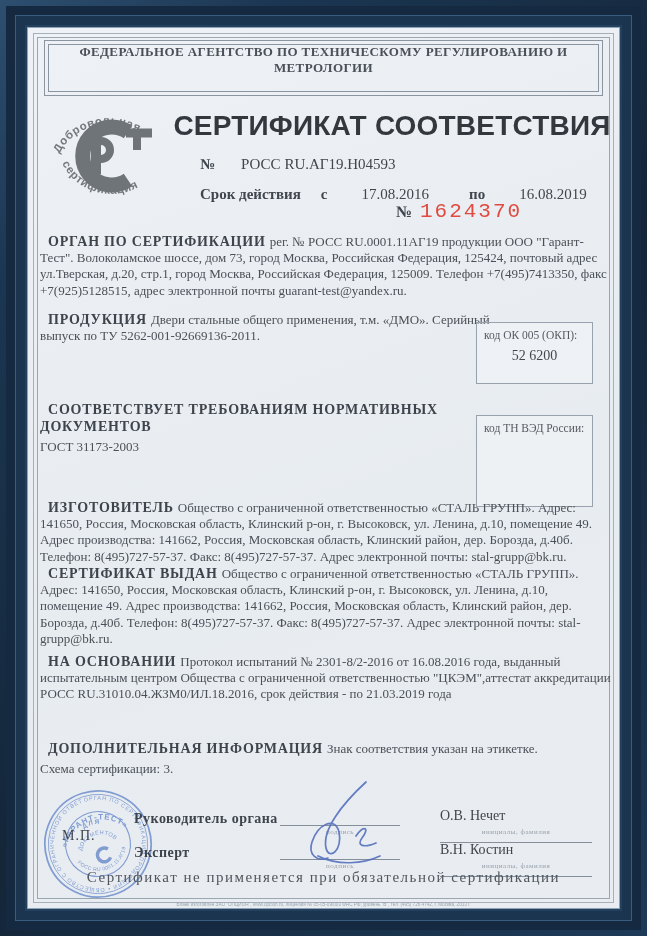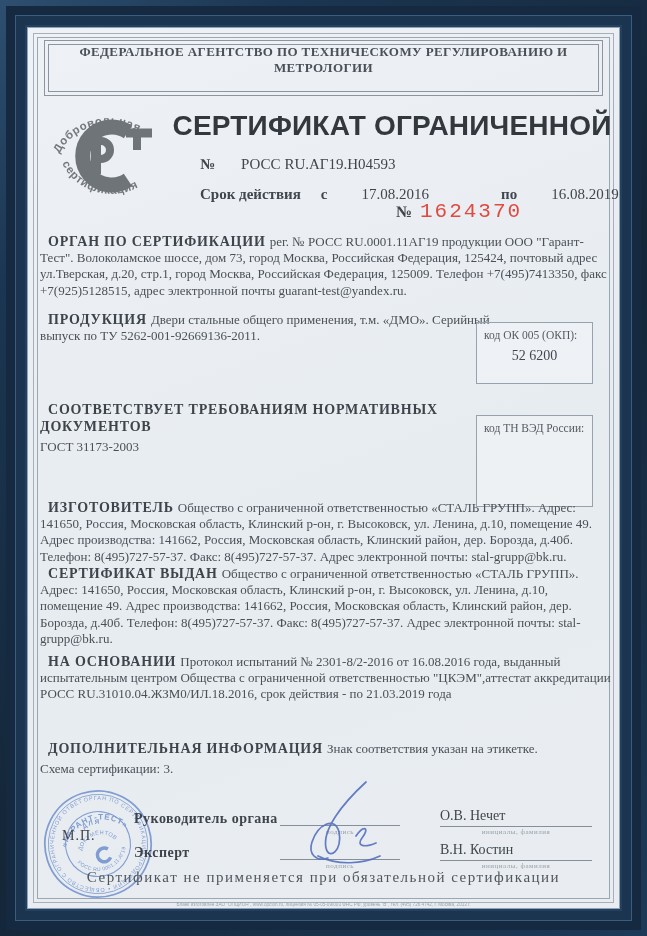--- a/index.html
+++ b/index.html
@@ -22,21 +22,21 @@
 
   .logo{position:absolute;left:18px;top:72px;width:128px;height:110px;}
   .title{position:absolute;left:140px;top:82px;width:448px;text-align:center;
     font-family:"Liberation Sans",sans-serif;font-size:28px;font-weight:bold;letter-spacing:0.2px;color:#33383e;}
 
   .cert-no-row{position:absolute;left:172px;top:128px;font-size:15px;color:#40464d;}
   .cert-no-row .no-label{font-weight:600;margin-right:26px;}
   .validity-row{position:absolute;left:172px;top:158px;font-size:15px;color:#40464d;font-weight:600;}
   .validity-row .sp1{margin-left:20px;}
   .validity-row .dt{margin-left:34px;font-weight:normal;}
-  .validity-row .sp2{margin-left:72px;}
+  .validity-row .sp2{margin-left:40px;}
   .blank-no{position:absolute;left:300px;top:172px;width:262px;text-align:center;}
   .blank-no .bn-label{font-size:16px;font-weight:600;color:#40464d;margin-right:8px;}
   .blank-no .bn-value{font-family:"Liberation Mono",monospace;font-size:21px;letter-spacing:2px;color:#e04a40;}
 
   .sec{position:absolute;margin:0;font-size:13px;line-height:1.24;text-indent:8px;color:#4a5057;}
   .sec b{font-size:14px;letter-spacing:0.8px;color:#3e444b;margin-right:4px;}
   .organ{left:12px;top:205px;width:568px;}
   .production{left:12px;top:283px;width:452px;}
   .conforms{left:12px;top:373px;width:470px;}
   .conforms .gost{text-indent:0;margin-top:3px;font-size:13px;}
@@ -58,21 +58,21 @@
   .sig-role{position:absolute;font-size:14px;font-weight:bold;color:#3e444b;letter-spacing:0.5px;}
   .role1{left:106px;top:783px;}
   .role2{left:106px;top:817px;}
   .sig-line{position:absolute;border-bottom:1px solid #848f99;text-align:center;}
   .line1a{left:252px;top:765px;width:120px;height:33px;}
   .line2a{left:252px;top:799px;width:120px;height:33px;}
   .sig-sub{font-size:7px;color:#98a2ab;letter-spacing:0.5px;}
   .sub-under{position:absolute;text-align:center;}
   .sub1a{left:252px;top:800px;width:120px;}
   .sub2a{left:252px;top:834px;width:120px;}
-  .name-block{position:absolute;width:152px;border-bottom:1px solid #848f99;font-size:14px;color:#40464d;padding-bottom:2px;}
+  .name-block{position:absolute;width:152px;border-bottom:1px solid #848f99;font-size:14px;color:#40464d;padding-bottom:18px;}
   .name1{left:412px;top:780px;}
   .name2{left:412px;top:814px;}
   .sub1b{left:412px;top:800px;width:152px;}
   .sub2b{left:412px;top:834px;width:152px;}
 
   .autograph{position:absolute;left:240px;top:750px;width:150px;height:100px;}
 
   .not-applicable{position:absolute;left:20px;top:841px;width:551px;text-align:center;
     font-size:15px;letter-spacing:1.5px;color:#50565d;}
   .print-note{position:absolute;left:0;top:867px;width:591px;text-align:center;color:#9aa4ae;}
@@ -106,21 +106,21 @@
         <g stroke="#6e7477" fill="none">
           <path d="M 82,32 A 29,29 0 1 0 82,80" stroke-width="15"></path>
           <path d="M 50,38 L 50,74" stroke-width="10"></path>
           <path d="M 50,41 h 5 a 9,9 0 1 1 0,18 h -5" stroke-width="8"></path>
           <path d="M 80,33 h 26" stroke-width="9"></path>
           <path d="M 91,33 v 17" stroke-width="8"></path>
         </g>
       </svg>
     </div>
 
-    <div class="title">СЕРТИФИКАТ ОГРАНИЧЕННОЙ</div>
+    <div class="title">СЕРТИФИКАТ СООТВЕТСТВИЯ</div>
 
     <div class="cert-no-row">
       <span class="no-label">№</span><span class="no-value">РОСС RU.АГ19.Н04593</span>
     </div>
 
     <div class="validity-row">
       <span>Срок действия</span><span class="sp1">с</span><span class="dt">17.08.2016</span><span class="sp2">по</span><span class="dt">16.08.2019</span>
     </div>
 
     <div class="blank-no">

